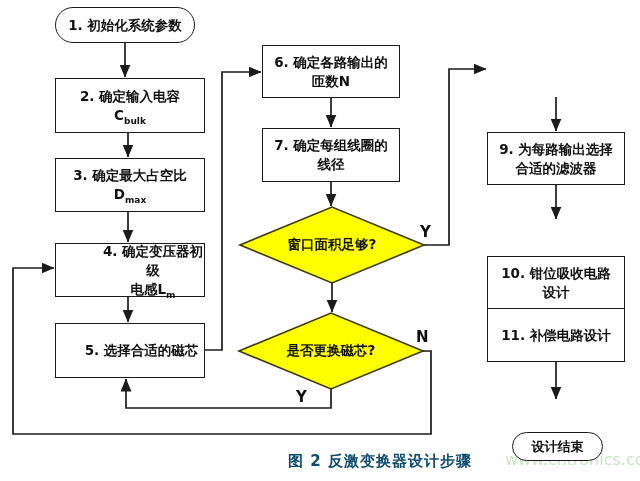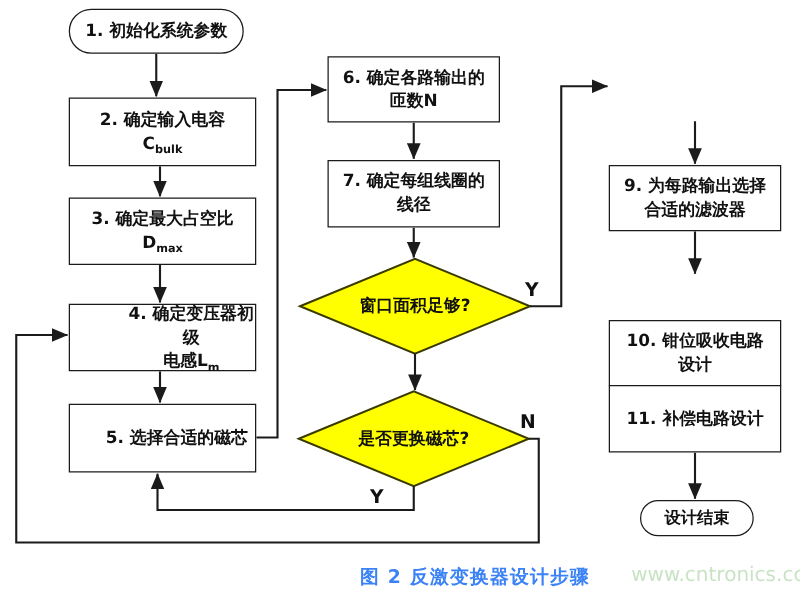--- a/index.html
+++ b/index.html
@@ -23,21 +23,21 @@
     line-height:19px;
     text-align:center;
     display:flex;
     flex-direction:column;
     align-items:center;
     justify-content:center;
     box-sizing:border-box;
     z-index:2;
   }
   .stadium { border-radius:19px; }
-  .end-stadium { border-radius:15px; font-size:13px; }
+  .end-stadium { border-radius:15px; font-size:13px;margin-top:32px; }
 
   .node sub { font-size:9px; font-weight:bold; line-height:0; }
 
   .diamond-label {
     position:absolute;
     font-weight:bold;
     font-size:13.5px;
     color:#111111;
     text-align:center;
     z-index:3;
@@ -49,21 +49,21 @@
     color:#111111;
     z-index:3;
   }
   .caption {
     position:absolute;
     left:230px; top:452px; width:300px;
     text-align:center;
     font-weight:bold;
     font-size:15px;
     letter-spacing:1px;
-    color:#3b82f6;
+    color:#0c4a6e;
   }
   .watermark {
     position:absolute;
     left:505px; top:450px;
     font-size:16px;
     color:#c9e3c5;
     white-space:nowrap;
   }
 
   

